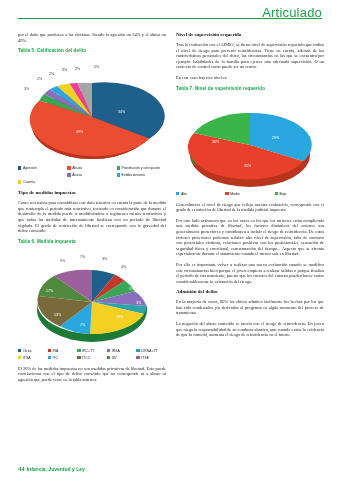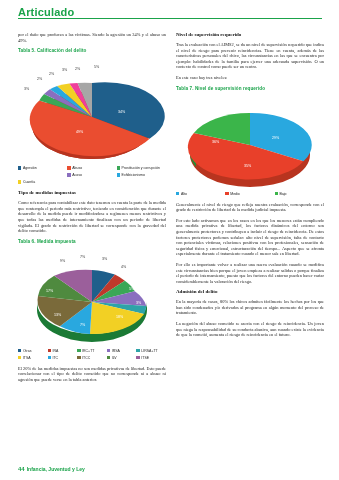--- a/index.html
+++ b/index.html
@@ -14,25 +14,26 @@
     position:absolute;inset:0;
     background:#fff;
     padding:0;
   }
   
   .header{
     position:absolute;left:18px;top:8px;width:304px;
   }
   .header-title{
     font-family:"Liberation Sans",sans-serif;
-    font-weight:bold;
-    font-size:11px;
+    font-weight:normal;
+    font-size:13px;
     color:#1aa34a;
     letter-spacing:.2px;
     line-height:9px;
+    text-align:right;
   }
   .header-rule{
     margin-top:1px;
     height:1.4px;
     background:#1aa34a;
     width:304px;
   }
   
   .col{
     position:absolute;

